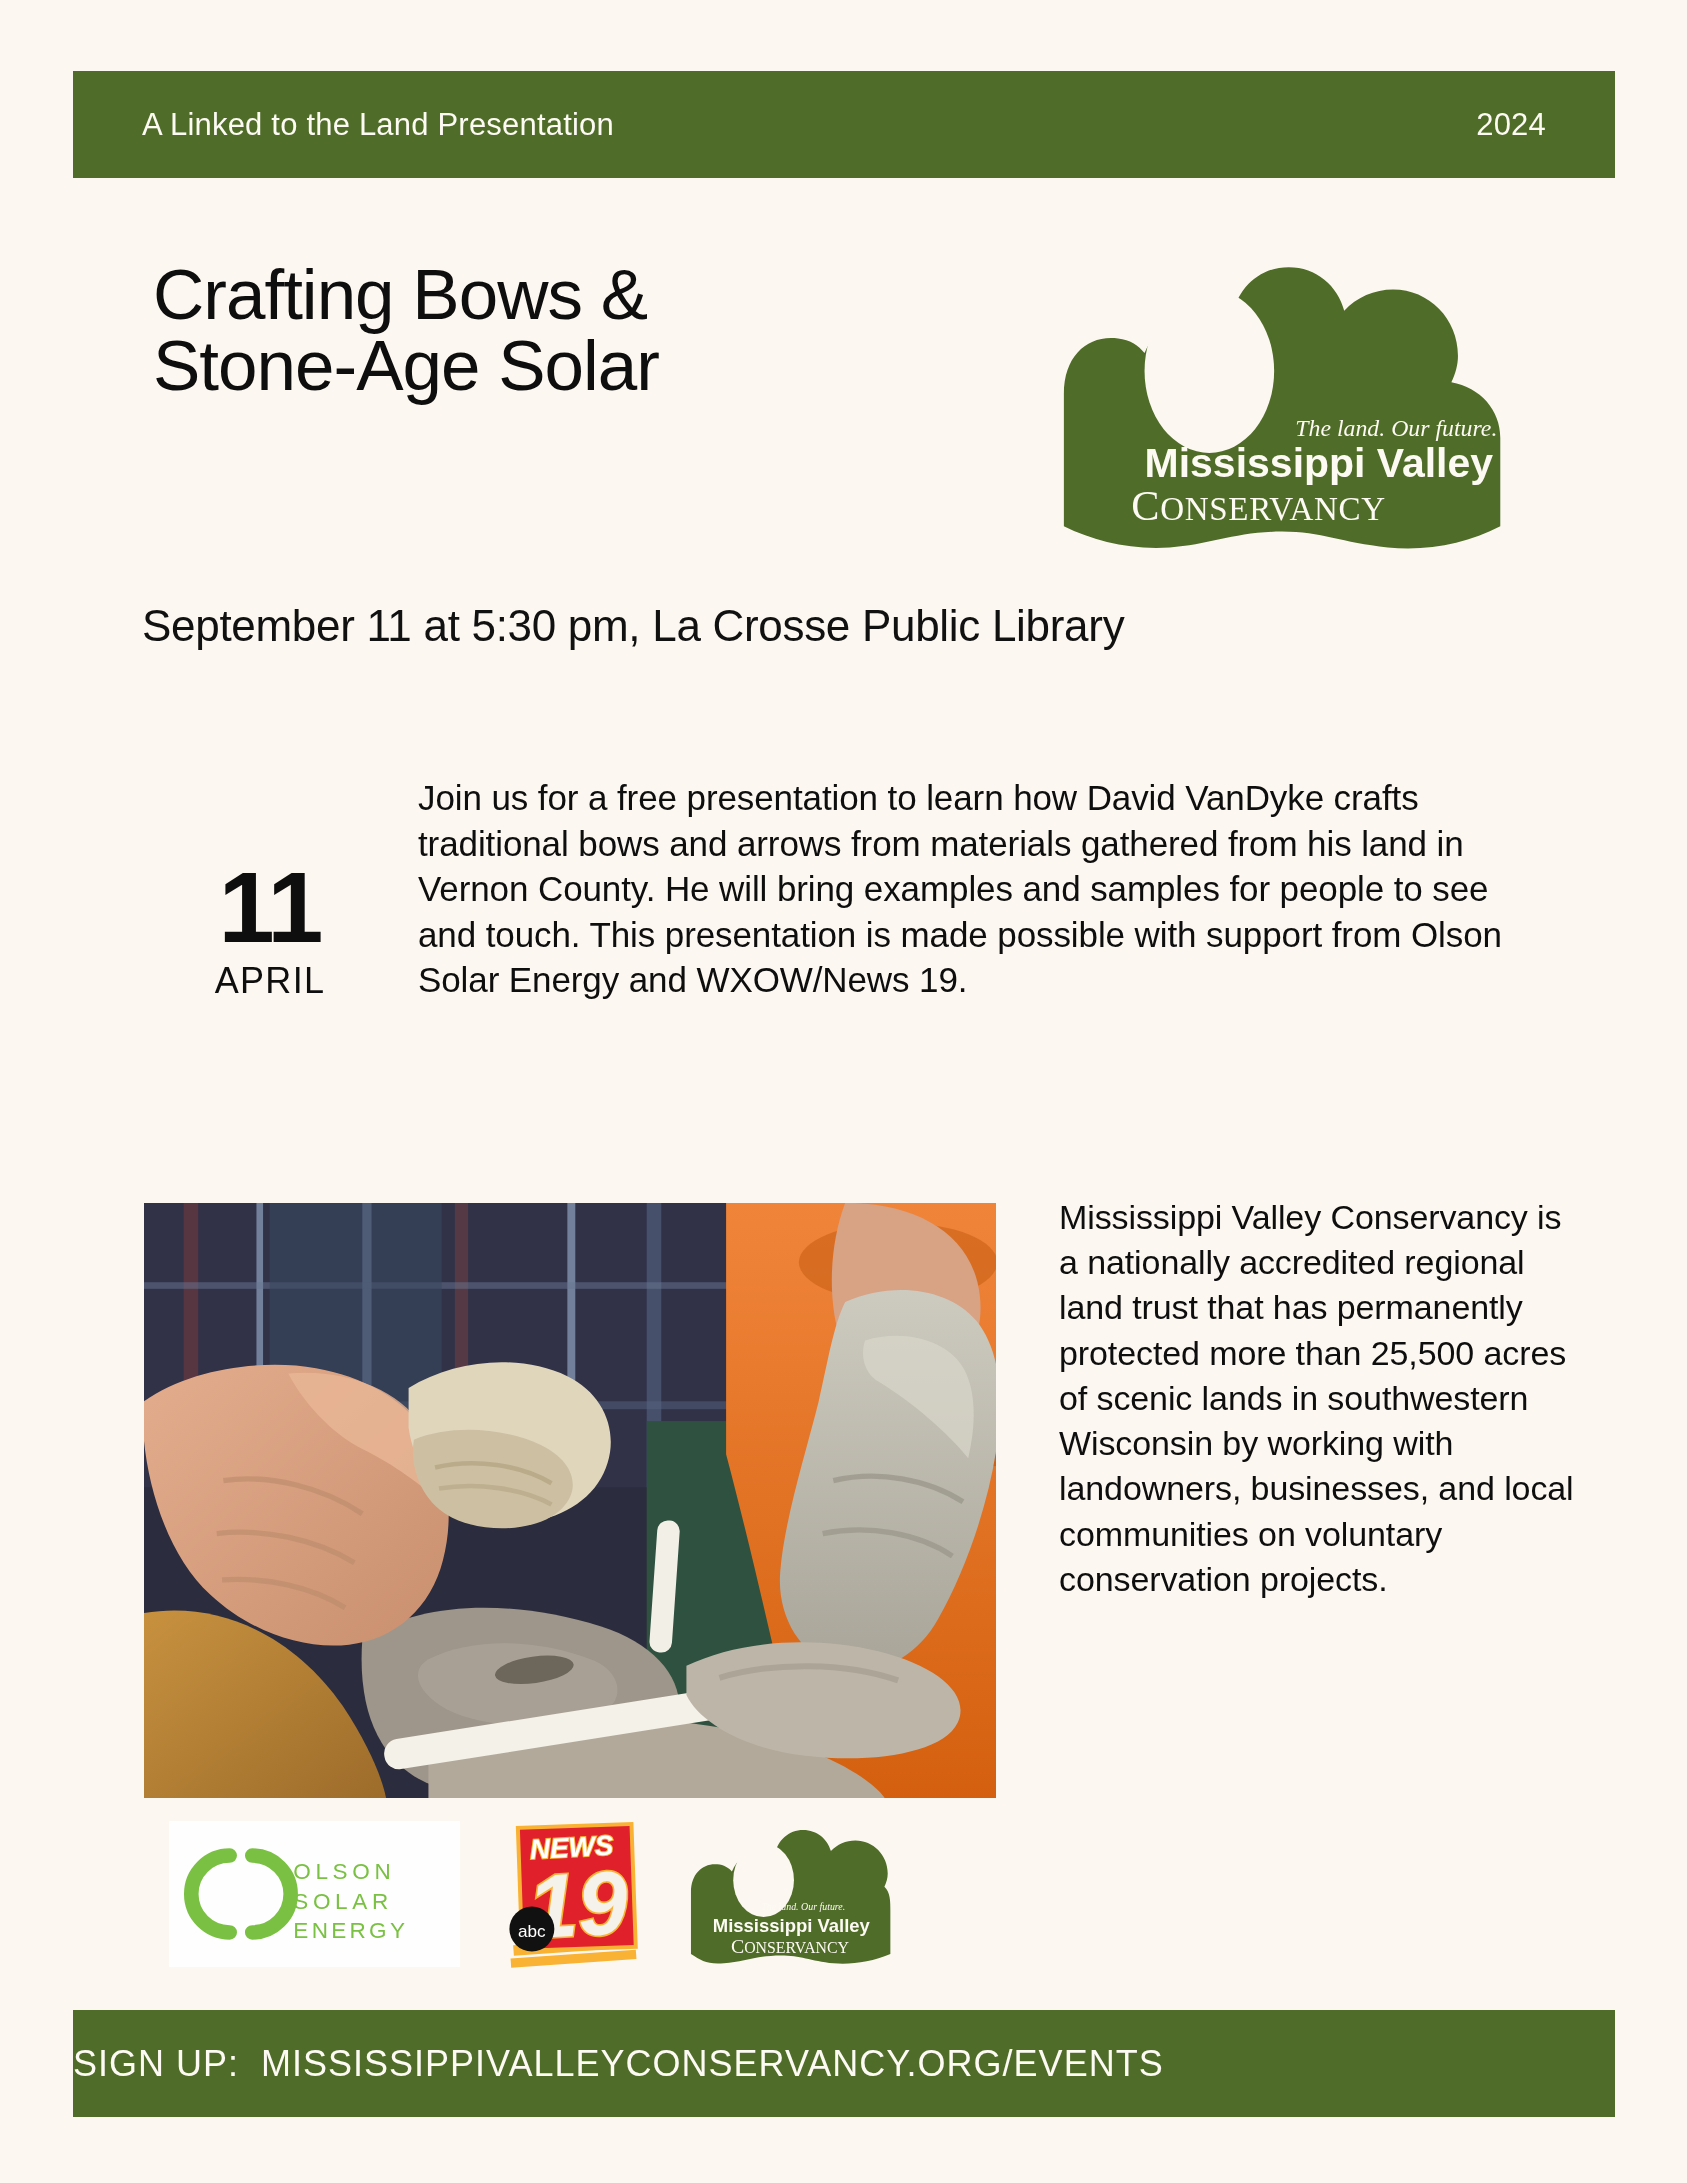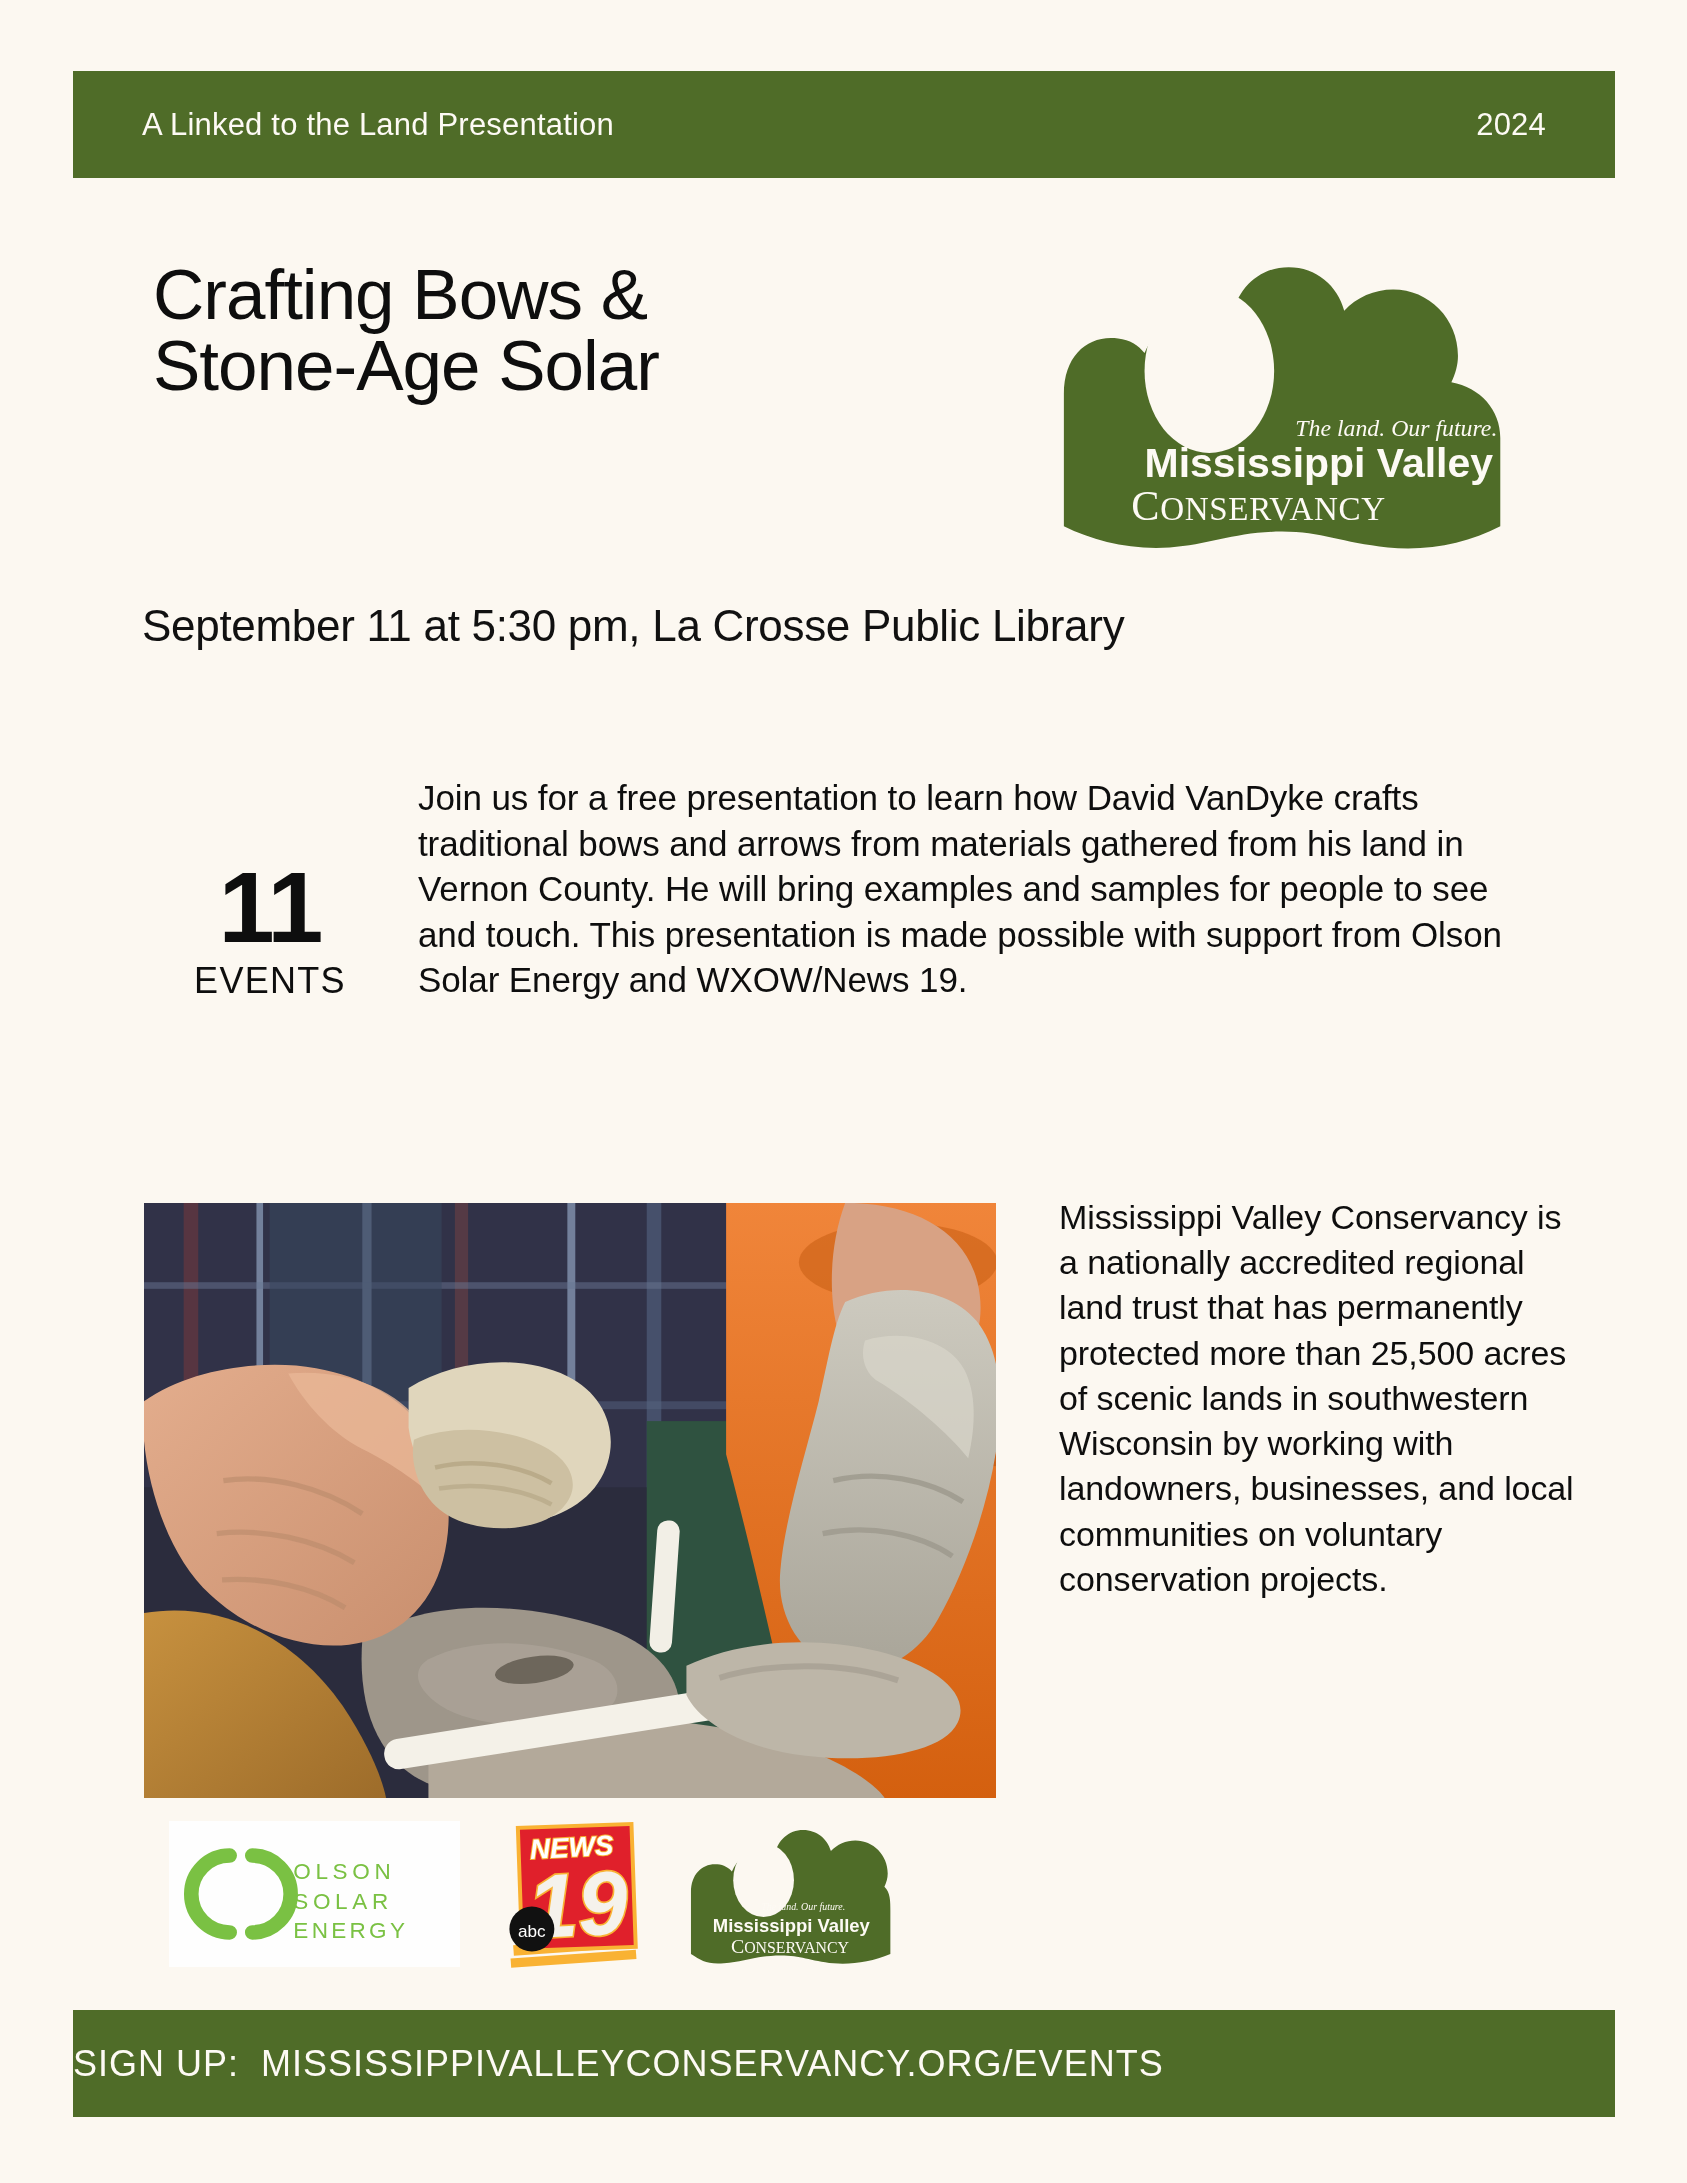--- a/index.html
+++ b/index.html
@@ -121,21 +121,21 @@
         <ellipse cx="230" cy="195" rx="98" ry="124" fill="#fcf8f1"></ellipse>
       </g>
       <text x="360" y="294" font-family="'Liberation Serif', serif" font-style="italic" font-size="36" fill="#fdfaf4" letter-spacing="0">The land. Our future.</text>
       <text x="132" y="356" font-family="'Liberation Sans', sans-serif" font-weight="bold" font-size="62" fill="#fdfaf4">Mississippi Valley</text>
       <text x="112" y="420" font-family="'Liberation Serif', serif" font-size="64" fill="#fdfaf4" letter-spacing="1">C<tspan font-size="50">ONSERVANCY</tspan></text>
     </svg>
   </div>
 
   <div class="date-badge">
     <div class="date-day">11</div>
-    <div class="date-month">EVENTS</div>
+    <div class="date-month">APRIL</div>
   </div>
 
   <div class="intro">Join us for a free presentation to learn how David VanDyke crafts traditional bows and arrows from materials gathered from his land in Vernon County. He will bring examples and samples for people to see and touch. This presentation is made possible with support from Olson Solar Energy and WXOW/News 19.</div>
 
   <div class="photo">
     <svg viewBox="0 0 1288 900" preserveAspectRatio="xMidYMid slice" xmlns="http://www.w3.org/2000/svg">
       <defs>
         <linearGradient id="bkt" x1="0" y1="0" x2="0" y2="1">
           <stop offset="0" stop-color="#f0853a"></stop>
             <stop offset="1" stop-color="#d4600f"></stop>

